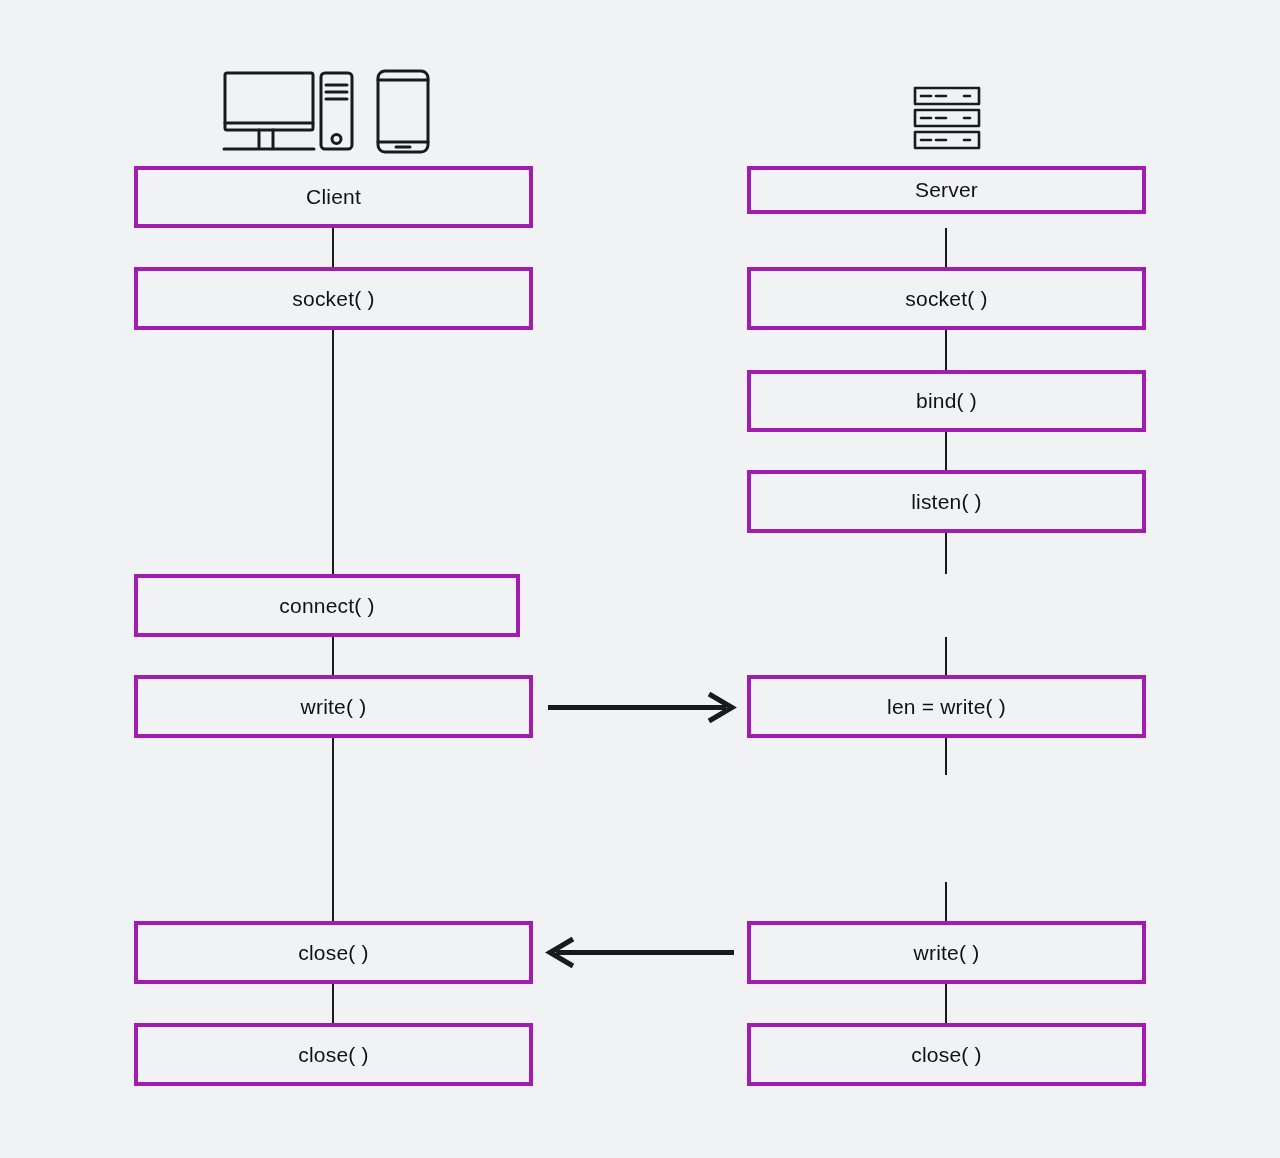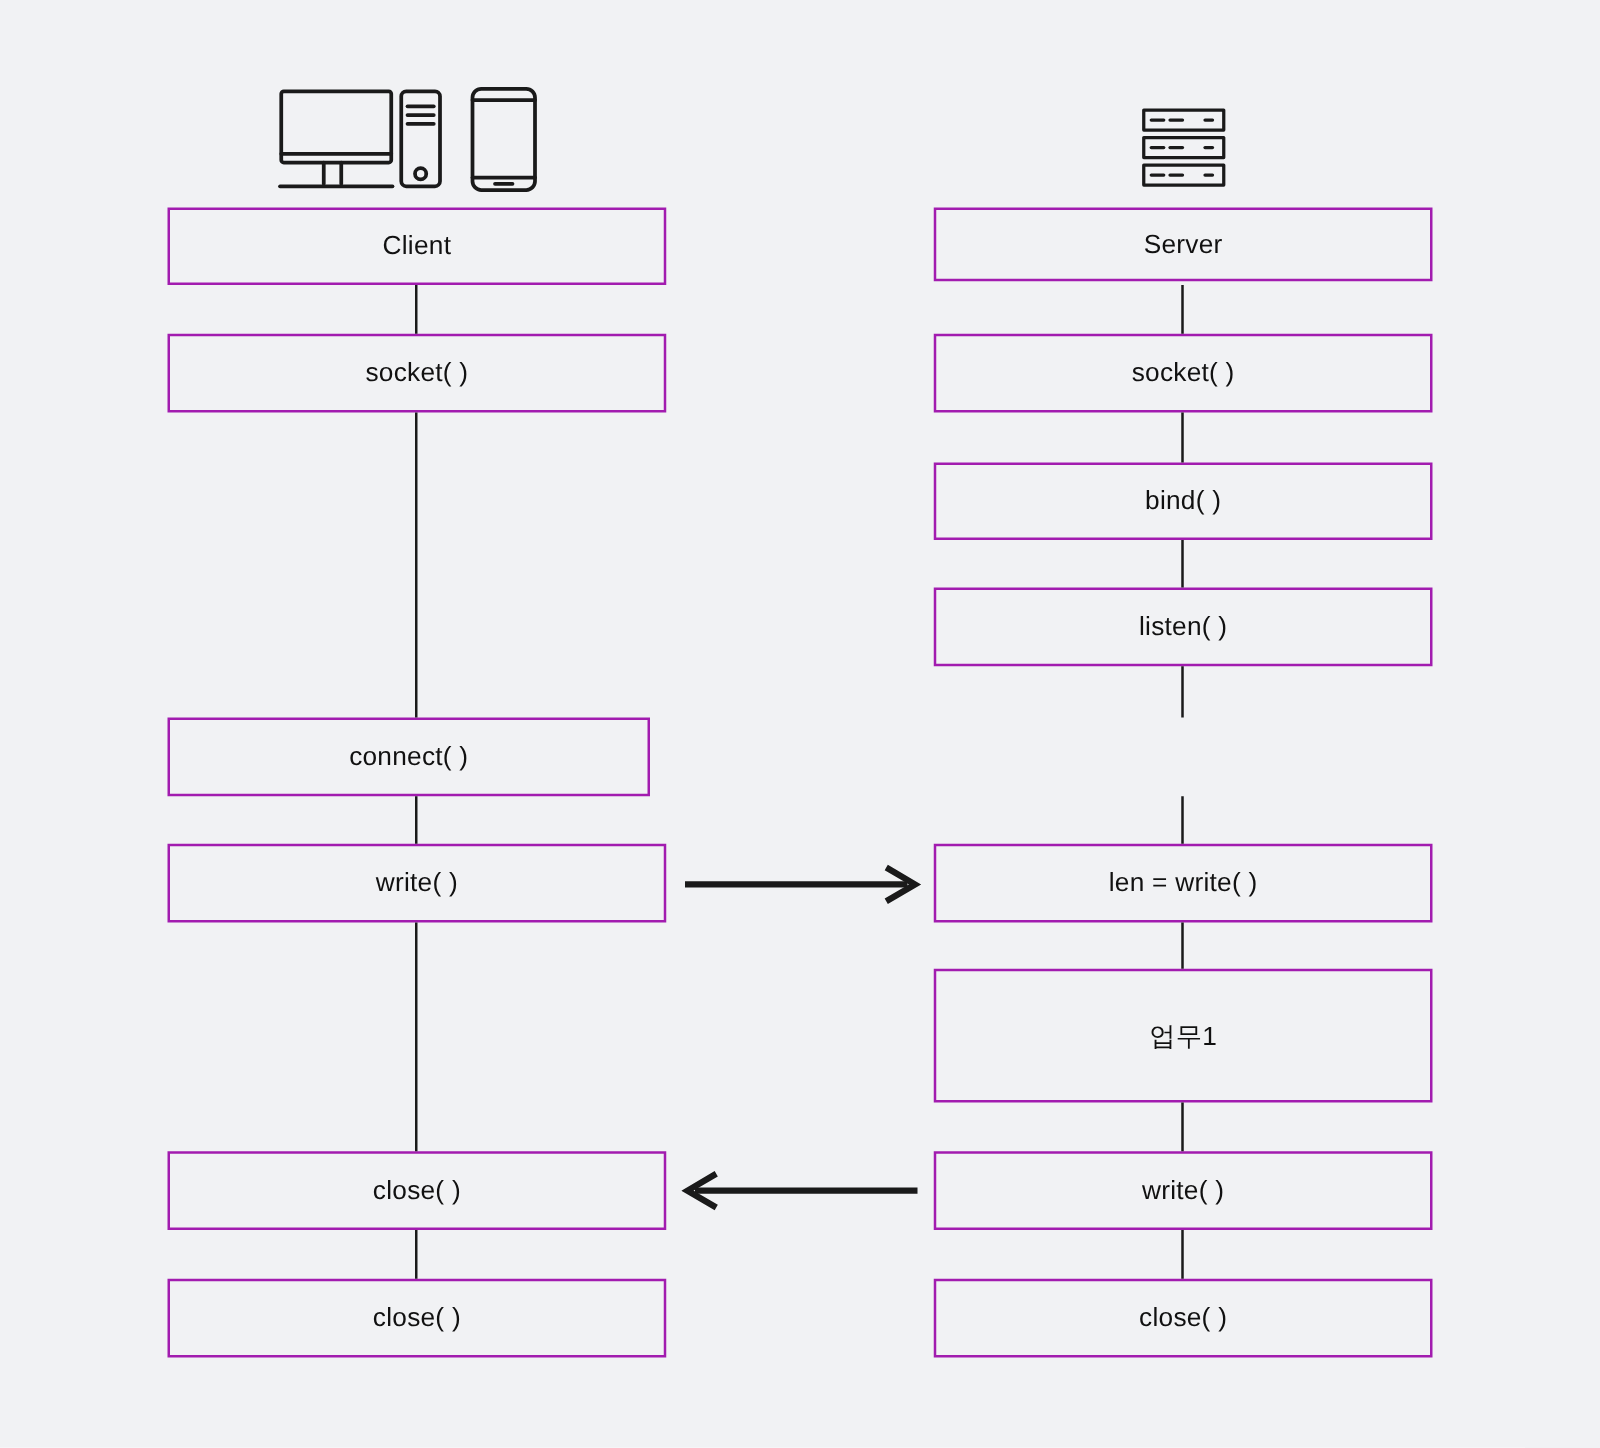--- a/index.html
+++ b/index.html
@@ -8,21 +8,21 @@
     width: 1280px;
     height: 1158px;
     background: #f1f2f4;
     font-family: "Liberation Sans", "DejaVu Sans", sans-serif;
     color: #111111;
     overflow: hidden;
   }
   .box {
     position: absolute;
     box-sizing: border-box;
-    border: 2px solid #a21caf;
+    border: 4px solid #a21caf;
     background: #f1f2f4;
     display: flex;
     align-items: center;
     justify-content: center;
     font-size: 21px;
     letter-spacing: 0.2px;
     white-space: pre;
   }
   .vline {
     position: absolute;
@@ -72,26 +72,25 @@
     <line x1="52" y1="55" x2="58" y2="55"></line>
   </svg>
 
   <div class="box" style="left:134px;top:166px;width:399px;height:62px">Client</div>
   <div class="box" style="left:134px;top:267px;width:399px;height:63px">socket( )</div>
   <div class="box" style="left:134px;top:574px;width:386px;height:63px">connect( )</div>
   <div class="box" style="left:134px;top:675px;width:399px;height:63px">write( )</div>
   <div class="box" style="left:134px;top:921px;width:399px;height:63px">close( )</div>
   <div class="box" style="left:134px;top:1023px;width:399px;height:63px">close( )</div>
 
-  <div class="box" style="left:747px;top:166px;width:399px;height:59px">Server</div>
+  <div class="box" style="left:747px;top:166px;width:399px;height:48px">Server</div>
   <div class="box" style="left:747px;top:267px;width:399px;height:63px">socket( )</div>
   <div class="box" style="left:747px;top:470px;width:399px;height:63px">listen( )</div>
   <div class="box" style="left:747px;top:370px;width:399px;height:62px">bind( )</div>
   <div class="box" style="left:747px;top:675px;width:399px;height:63px">len = write( )</div>
-  <div class="box" style="left:747px;top:775px;width:399px;height:107px">업무1</div>
   <div class="box" style="left:747px;top:921px;width:399px;height:63px">write( )</div>
   <div class="box" style="left:747px;top:1023px;width:399px;height:63px">close( )</div>
 
   <div class="vline" style="left:332px;top:228px;height:39px"></div>
   <div class="vline" style="left:332px;top:330px;height:244px"></div>
   <div class="vline" style="left:332px;top:637px;height:38px"></div>
   <div class="vline" style="left:332px;top:738px;height:183px"></div>
   <div class="vline" style="left:332px;top:984px;height:39px"></div>
 
   <div class="vline" style="left:945px;top:228px;height:39px"></div>

